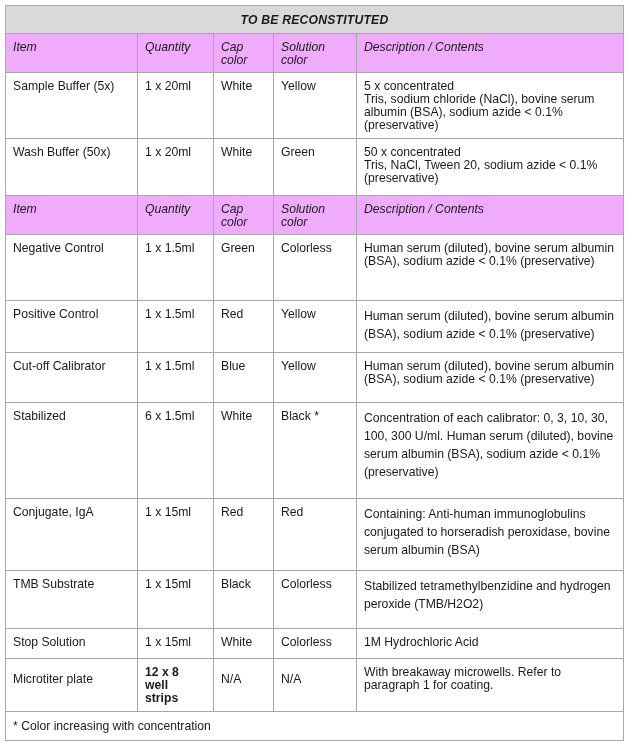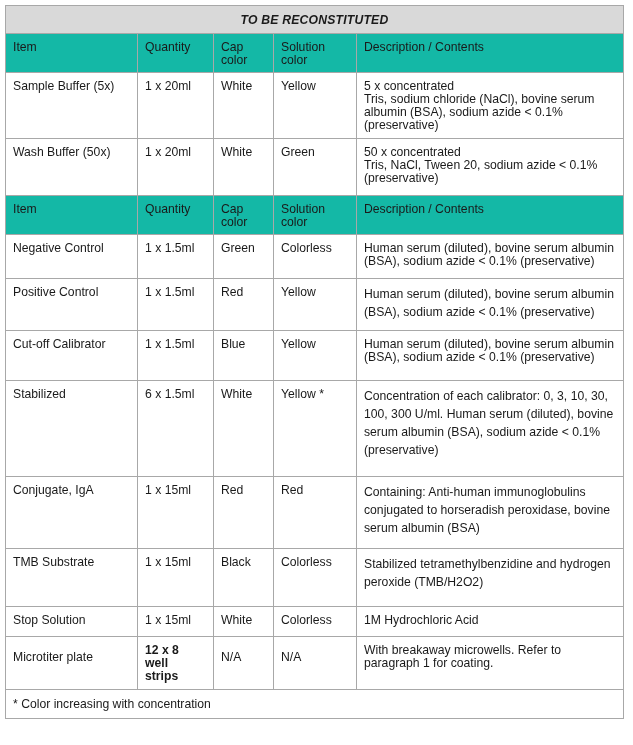--- a/index.html
+++ b/index.html
@@ -43,25 +43,26 @@
     background: #d9d9d9;
     text-align: center;
     font-weight: bold;
     font-style: italic;
     font-size: 12.8px;
     letter-spacing: 0.2px;
     padding: 5px 4px 5px 4px;
     height: 23px;
   }
   td.hdr {
-    background: #14b8a6;
+    background: #f0abfc;
     font-size: 12.2px;
     padding: 5px 7px 5px 7px;
     line-height: 1.04;
     height: 33px;
+    font-style: italic;
   }
   td.cell { line-height: 1.05; }
   td.desc-tight { line-height: 1.06; }
   td.desc-loose { line-height: 1.45; }
   td.qty-stack { line-height: 1.06; font-weight: bold; }
   td.footnote {
     line-height: 1.2;
     padding: 9px 4px 11px 4px;
     font-size: 12.2px;
   }
@@ -120,21 +121,21 @@
       <tr>
         <td class="hdr">Item</td>
         <td class="hdr">Quantity</td>
         <td class="hdr nowrap">Cap
 color</td>
         <td class="hdr nowrap">Solution
 color</td>
         <td class="hdr">Description / Contents</td>
       </tr>
 
-      <tr style="height:44px">
+      <tr style="height:66px">
         <td class="cell">Negative Control</td>
         <td class="cell">1 x 1.5ml</td>
         <td class="cell">Green</td>
         <td class="cell">Colorless</td>
         <td class="desc-tight">Human serum (diluted), bovine serum albumin (BSA), sodium azide &lt; 0.1% (preservative)</td>
       </tr>
 
       <tr style="height:52px">
         <td class="cell">Positive Control</td>
         <td class="cell">1 x 1.5ml</td>
@@ -148,21 +149,21 @@
         <td class="cell">1 x 1.5ml</td>
         <td class="cell">Blue</td>
         <td class="cell">Yellow</td>
         <td class="desc-tight">Human serum (diluted), bovine serum albumin (BSA), sodium azide &lt; 0.1% (preservative)</td>
       </tr>
 
       <tr style="height:96px">
         <td class="cell">Stabilized</td>
         <td class="cell">6 x 1.5ml</td>
         <td class="cell">White</td>
-        <td class="cell">Yellow *</td>
+        <td class="cell">Black *</td>
         <td class="desc-loose">Concentration of each calibrator: 0, 3, 10, 30, 100, 300 U/ml. Human serum (diluted), bovine serum albumin (BSA), sodium azide &lt; 0.1% (preservative)</td>
       </tr>
 
       <tr style="height:72px">
         <td class="cell">Conjugate, IgA</td>
         <td class="cell">1 x 15ml</td>
         <td class="cell">Red</td>
         <td class="cell">Red</td>
         <td class="desc-loose">Containing: Anti-human immunoglobulins conjugated to horseradish peroxidase, bovine serum albumin (BSA)</td>
       </tr>

